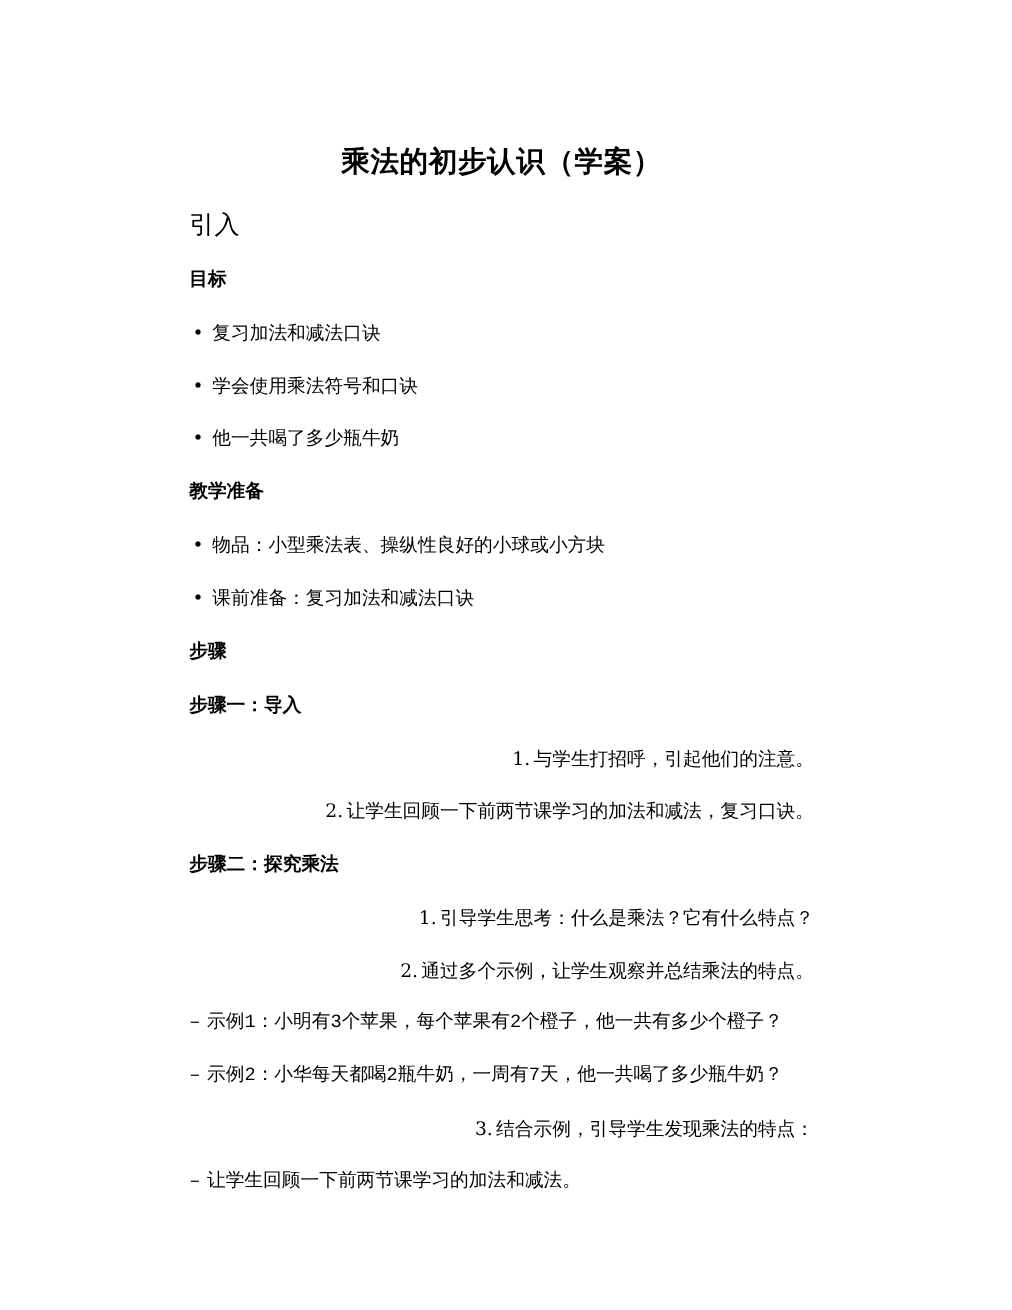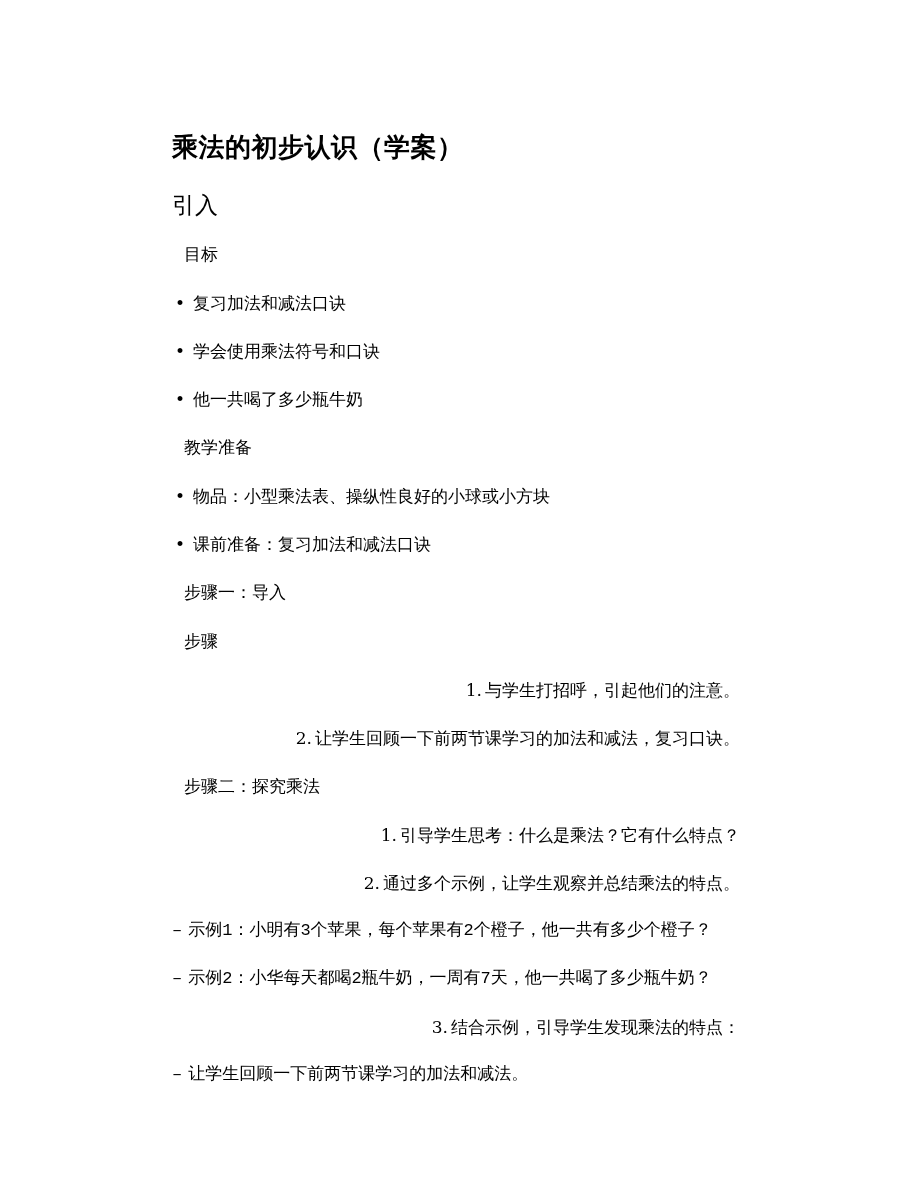--- a/index.html
+++ b/index.html
@@ -19,42 +19,43 @@
   .page {
     position: relative;
     width: 920px;
     height: 1191px;
     background: #ffffff;
     box-sizing: border-box;
     padding: 130px 180px 0 172px;
   }
 
   .doc-title {
-    font-family: Liberation Sans, sans-serif;
+    font-family: Liberation Serif, serif;
     font-weight: bold;
     font-size: 26px;
     line-height: 34px;
+    text-align: center;
     margin: 0 0 30px 0;
     letter-spacing: 0.5px;
   }
 
   .para {
     font-family: "DejaVu Serif", serif;
     font-size: 23px;
     line-height: 22px;
     margin: 0 0 27px 0;
     white-space: nowrap;
   }
 
   .section-heading {
     font-family: "DejaVu Sans", sans-serif;
-    font-weight: normal;
+    font-weight: bold;
     font-size: 17px;
     line-height: 22px;
-    margin: 0 0 27px 12px;
+    margin: 0 0 27px 0;
     white-space: nowrap;
   }
 
   .bullet-item {
     position: relative;
     font-family: "DejaVu Serif", serif;
     font-size: 17px;
     line-height: 22px;
     margin: 0 0 26px 0;
     padding-left: 21px;
@@ -120,23 +121,23 @@
 
   <div class="bullet-item">
     <span class="bullet-dot">•</span>
     <span>物品：小型乘法表、操纵性良好的小球或小方块</span>
   </div>
   <div class="bullet-item">
     <span class="bullet-dot">•</span>
     <span>课前准备：复习加法和减法口诀</span>
   </div>
 
+  <p class="section-heading">步骤</p>
+
   <p class="section-heading">步骤一：导入</p>
-
-  <p class="section-heading">步骤</p>
 
   <div class="num-item">
     <span class="num-marker">1.</span><span>与学生打招呼，引起他们的注意。</span>
   </div>
   <div class="num-item">
     <span class="num-marker">2.</span><span>让学生回顾一下前两节课学习的加法和减法，复习口诀。</span>
   </div>
 
   <p class="section-heading">步骤二：探究乘法</p>
 

